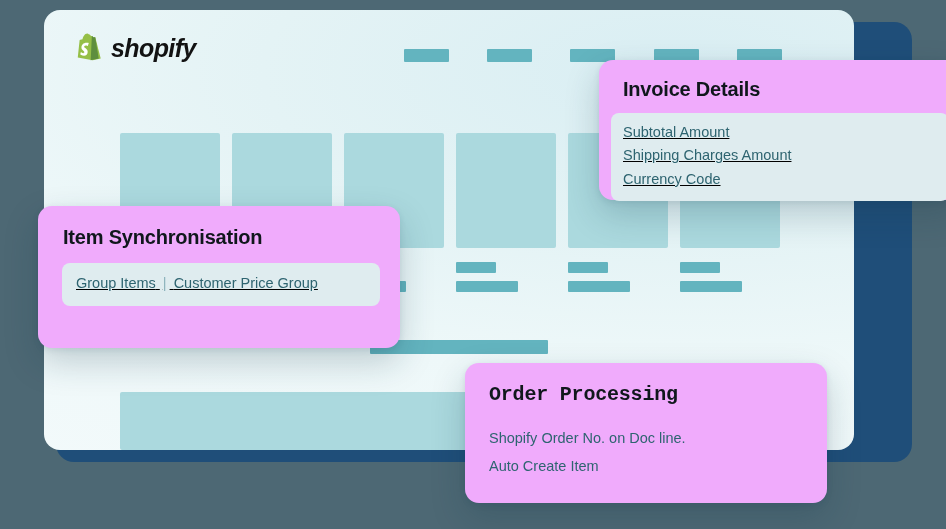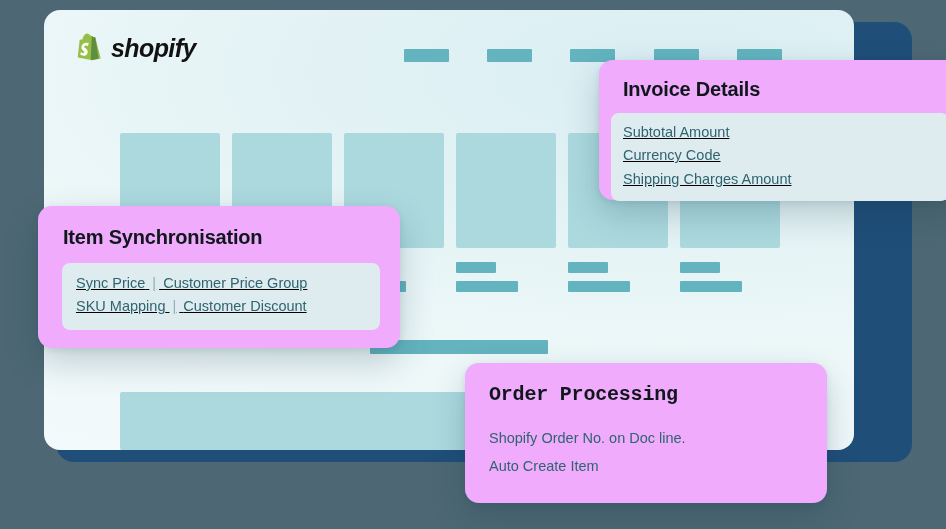--- a/index.html
+++ b/index.html
@@ -208,37 +208,32 @@
         <path d="M25.1 6.8c.5 1.2.8 2.8.8 5v.4l-5.1 1.6c1-3.8 2.8-5.6 4.3-7z" fill="#95bf47"></path>
       </svg>
     </span>
     <span class="brand-word">shopify</span>
   </div>
 
   <div class="info-card" id="card-invoice">
     <div class="info-title">Invoice Details</div>
     <div class="info-band">
       <div class="info-line">Subtotal Amount</div>
+      <div class="info-line">Shipping Charges Amount</div>
       <div class="info-line">Currency Code</div>
-      <div class="info-line">Shipping Charges Amount</div>
     </div>
   </div>
 
   <div class="info-card" id="card-item">
     <div class="info-title">Item Synchronisation</div>
     <div class="info-band">
       <div class="info-line">
-        <span>Sync Price</span>
+        <span>Group Items</span>
         <span class="info-sep">|</span>
         <span>Customer Price Group</span>
-      </div>
-      <div class="info-line">
-        <span>SKU Mapping</span>
-        <span class="info-sep">|</span>
-        <span>Customer Discount</span>
       </div>
     </div>
   </div>
 
   <div class="info-card" id="card-order">
     <div class="info-title">Order Processing</div>
     <div class="info-body">
       <div class="info-line">Shopify Order No. on Doc line.</div>
       <div class="info-line">Auto Create Item</div>
     </div>

